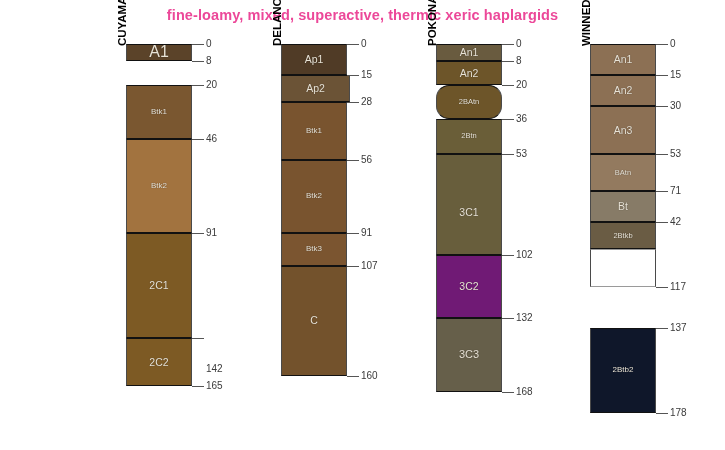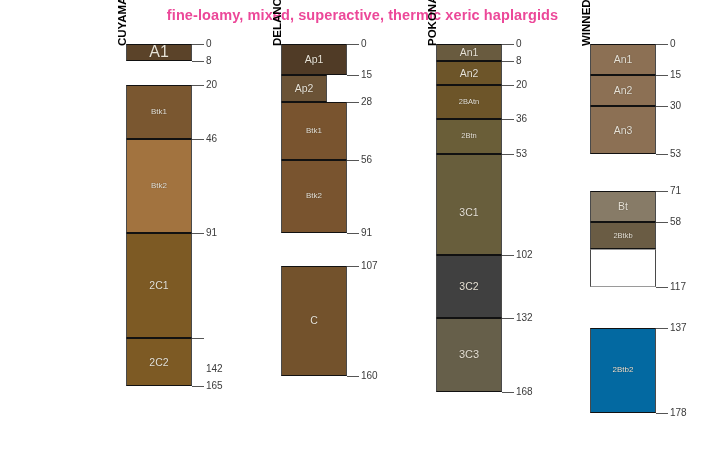--- a/index.html
+++ b/index.html
@@ -89,28 +89,31 @@
       <div class="ticklabel" style="left: 206px; top: 332.366px; margin-top: 31px;">142</div>
       <div class="tick" style="left: 192px; top: 386.045px; width: 12px;"></div>
       <div class="ticklabel" style="left: 206px; top: 380.045px;">165</div>
     </div>
     <div class="profile">
       <div class="sitename" style="left: 271px; top: 46px;">DELANO</div>
       <div class="column" style="left: 281px; top: 44px; width: 66px; height: 331.68px;">
         <div class="horizon" style="top: 0px; height: 31.095px; width: 66px; background: rgb(80, 59, 38);">
           <span class="hlabel" style="font-size: 10.5px;">Ap1</span>
         </div>
-        <div class="horizon" style="top: 31.095px; height: 26.949px; width: 46px; background: rgb(107, 83, 54);">
+        <div class="horizon" style="top: 31.095px; height: 26.949px; width: 69px; background: rgb(107, 83, 54);">
           <span class="hlabel" style="font-size: 10.5px;">Ap2</span>
         </div>
         <div class="horizon" style="top: 58.044px; height: 58.044px; width: 66px; background: rgb(121, 84, 47);">
           <span class="hlabel" style="font-size: 8px;">Btk1</span>
         </div>
         <div class="horizon" style="top: 116.088px; height: 72.555px; width: 66px; background: rgb(121, 84, 47);">
           <span class="hlabel" style="font-size: 8px;">Btk2</span>
+        </div>
+        <div class="horizon" style="top: 188.643px; height: 33.168px; width: 66px; background: rgb(123, 85, 48);">
+          <span class="hlabel" style="font-size: 8px;">Btk3</span>
         </div>
         <div class="horizon" style="top: 221.811px; height: 109.869px; width: 66px; background: rgb(115, 82, 44);">
           <span class="hlabel" style="font-size: 10.5px;">C</span>
         </div>
       </div>
       <div class="tick" style="left: 347px; top: 44px; width: 12px;"></div>
       <div class="ticklabel" style="left: 361px; top: 38px;">0</div>
       <div class="tick" style="left: 347px; top: 75.095px; width: 12px;"></div>
       <div class="ticklabel" style="left: 361px; top: 69.095px;">15</div>
       <div class="tick" style="left: 347px; top: 102.044px; width: 12px;"></div>
@@ -126,30 +129,30 @@
     </div>
     <div class="profile">
       <div class="sitename" style="left: 426px; top: 46px;">POKONAHBE</div>
       <div class="column" style="left: 436px; top: 44px; width: 66px; height: 348.264px;">
         <div class="horizon" style="top: 0px; height: 16.584px; width: 66px; background: rgb(105, 91, 63);">
           <span class="hlabel" style="font-size: 10.5px;">An1</span>
         </div>
         <div class="horizon" style="top: 16.584px; height: 24.876px; width: 66px; background: rgb(109, 85, 41);">
           <span class="hlabel" style="font-size: 10.5px;">An2</span>
         </div>
-        <div class="horizon" style="top: 41.46px; height: 33.168px; width: 66px; background: rgb(109, 85, 41);">
+        <div class="horizon" style="top: 41.46px; height: 33.168px; width: 66px; background: rgb(109, 85, 41); border-radius: 13px;">
           <span class="hlabel" style="font-size: 7.5px;">2BAtn</span>
         </div>
         <div class="horizon" style="top: 74.628px; height: 35.241px; width: 66px; background: rgb(106, 94, 56);">
           <span class="hlabel" style="font-size: 7.5px;">2Btn</span>
         </div>
         <div class="horizon" style="top: 109.869px; height: 101.577px; width: 66px; background: rgb(104, 94, 60);">
           <span class="hlabel" style="font-size: 10.5px; margin-top: 16px;">3C1</span>
         </div>
-        <div class="horizon" style="top: 211.446px; height: 62.19px; width: 66px; background: #404040;">
+        <div class="horizon" style="top: 211.446px; height: 62.19px; width: 66px; background: #701a75;">
           <span class="hlabel" style="font-size: 10.5px;">3C2</span>
         </div>
         <div class="horizon" style="top: 273.636px; height: 74.628px; width: 66px; background: rgb(102, 95, 74);">
           <span class="hlabel" style="font-size: 11px;">3C3</span>
         </div>
       </div>
       <div class="tick" style="left: 502px; top: 44px; width: 12px;"></div>
       <div class="ticklabel" style="left: 516px; top: 38px;">0</div>
       <div class="tick" style="left: 502px; top: 60.584px; width: 12px;"></div>
       <div class="ticklabel" style="left: 516px; top: 54.584px;">8</div>
@@ -171,43 +174,46 @@
       <div class="column" style="left: 590px; top: 44px; width: 66px; height: 368.994px;">
         <div class="horizon" style="top: 0px; height: 31.095px; width: 66px; background: rgb(140, 112, 84);">
           <span class="hlabel" style="font-size: 10.5px;">An1</span>
         </div>
         <div class="horizon" style="top: 31.095px; height: 31.095px; width: 66px; background: rgb(140, 112, 84);">
           <span class="hlabel" style="font-size: 10.5px;">An2</span>
         </div>
         <div class="horizon" style="top: 62.19px; height: 47.679px; width: 66px; background: rgb(140, 112, 84);">
           <span class="hlabel" style="font-size: 10.5px;">An3</span>
         </div>
+        <div class="horizon" style="top: 109.869px; height: 37.314px; width: 66px; background: rgb(147, 122, 95);">
+          <span class="hlabel" style="font-size: 7.5px;">BAtn</span>
+        </div>
         <div class="horizon" style="top: 147.183px; height: 31.095px; width: 66px; background: rgb(135, 123, 103);">
           <span class="hlabel" style="font-size: 10.5px;">Bt</span>
         </div>
         <div class="horizon" style="top: 178.278px; height: 26.949px; width: 66px; background: rgb(106, 92, 68);">
           <span class="hlabel" style="font-size: 7.5px;">2Btkb</span>
         </div>
         <div class="horizon gap" style="top: 205.227px; height: 37.314px; width: 66px;"></div>
-        <div class="horizon" style="top: 284.001px; height: 84.993px; width: 66px; background: #0369a1;">
+        <div class="horizon" style="top: 284.001px; height: 84.993px; width: 66px; background: #0f172a;">
           <span class="hlabel" style="font-size: 8px;">2Btb2</span>
         </div>
       </div>
       <div class="tick" style="left: 656px; top: 44px; width: 12px;"></div>
       <div class="ticklabel" style="left: 670px; top: 38px;">0</div>
       <div class="tick" style="left: 656px; top: 75.095px; width: 12px;"></div>
       <div class="ticklabel" style="left: 670px; top: 69.095px;">15</div>
       <div class="tick" style="left: 656px; top: 106.19px; width: 12px;"></div>
       <div class="ticklabel" style="left: 670px; top: 100.19px;">30</div>
       <div class="tick" style="left: 656px; top: 153.869px; width: 12px;"></div>
       <div class="ticklabel" style="left: 670px; top: 147.869px;">53</div>
       <div class="tick" style="left: 656px; top: 191.183px; width: 12px;"></div>
       <div class="ticklabel" style="left: 670px; top: 185.183px;">71</div>
       <div class="tick" style="left: 656px; top: 222.278px; width: 12px;"></div>
-      <div class="ticklabel" style="left: 670px; top: 216.278px;">58</div>
+      <div class="ticklabel" style="left: 670px; top: 216.278px;">42</div>
       <div class="tick" style="left: 656px; top: 286.541px; width: 12px;"></div>
       <div class="ticklabel" style="left: 670px; top: 280.541px;">117</div>
       <div class="tick" style="left: 656px; top: 328.001px; width: 12px;"></div>
       <div class="ticklabel" style="left: 670px; top: 322.001px;">137</div>
       <div class="tick" style="left: 656px; top: 412.994px; width: 12px;"></div>
       <div class="ticklabel" style="left: 670px; top: 406.994px;">178</div>
     </div>
   </div>
 
 </body></html>

